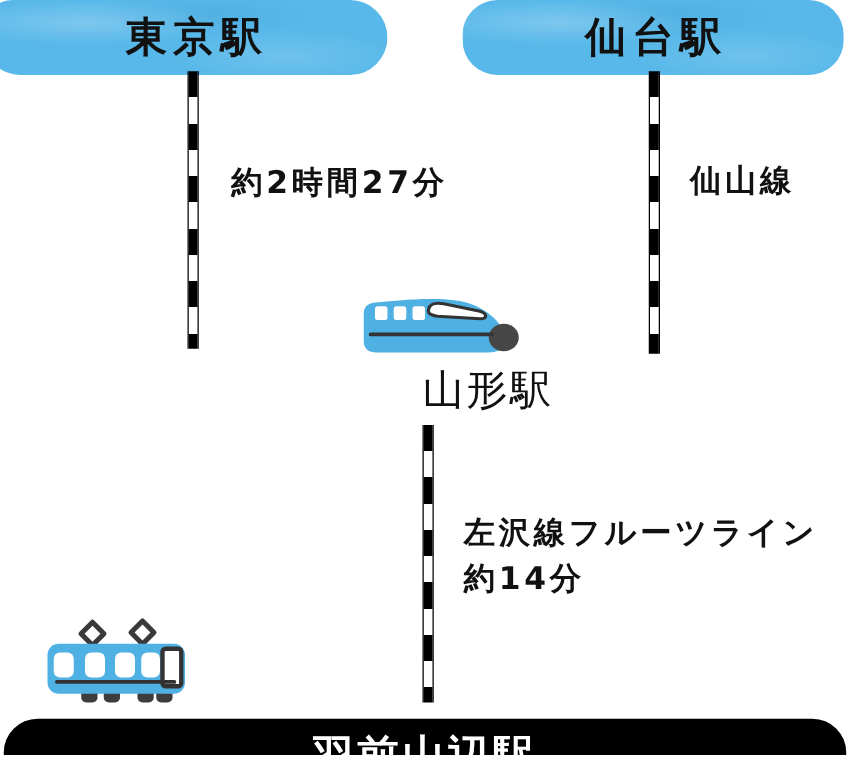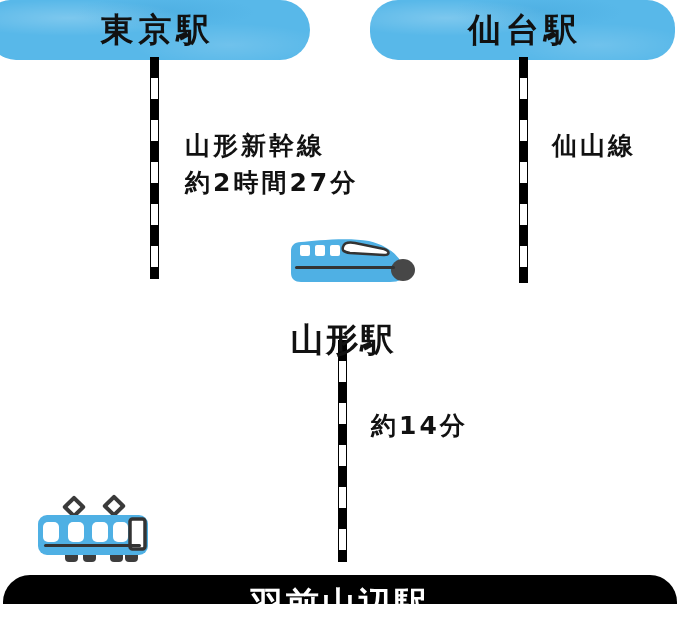--- a/index.html
+++ b/index.html
@@ -31,22 +31,22 @@
   .rail-left{left:150px;top:57px;height:222px;}
   .rail-right{left:519px;top:57px;height:226px;}
   .rail-mid{left:338px;top:340px;height:222px;}
   
   .route-label{position:absolute;font-size:25px;font-weight:700;line-height:37px;letter-spacing:3px;white-space:nowrap;}
   .label-ys{left:185px;top:127px;}
   .label-sz{left:552px;top:127px;font-family:Liberation Serif, serif;}
   .label-at{left:371px;top:407px;}
   
   .yamagata-label{
-    position:absolute;left:243px;top:290px;width:200px;text-align:center;
-    font-size:33px;font-weight:700;letter-spacing:2px;margin-top:28px;
+    position:absolute;left:243px;top:290px;width:200px;text-align:right;
+    font-size:33px;font-weight:400;letter-spacing:2px;
   }
   
   .shinkansen{position:absolute;left:286px;top:234px;}
   .local-train{position:absolute;left:30px;top:492px;}
   
   .terminal-bar{
     position:absolute;left:3px;top:559px;width:674px;height:58px;
     background:#000;border-radius:27px;
     display:flex;align-items:center;justify-content:center;
     color:#fff;font-size:33px;font-weight:700;letter-spacing:3px;margin-top:16px;
@@ -62,27 +62,27 @@
   </div>
   <div class="pill pill-sendai">
     <span>仙台駅</span>
   </div>
 
   <div class="rail rail-left"></div>
   <div class="rail rail-right"></div>
   <div class="rail rail-mid"></div>
 
   <div class="route-label label-ys">
-    <div>山形新幹線</div>
     <div>約2時間27分</div>
   </div>
   <div class="route-label label-sz">
     <div>仙山線</div>
   </div>
   <div class="route-label label-at">
+    <div>左沢線フルーツライン</div>
     <div>約14分</div>
   </div>
 
   <svg class="shinkansen" width="140" height="54" viewBox="0 0 140 54" aria-hidden="true">
     <path d="M15,8 C8,8 5,12 5,17 L5,39 C5,45 9,48 15,48 L104,48 C114,48 120,44 119,37 C117,26 105,12 83,7 C60,3 28,7 15,8 Z" fill="#4fb0e4"></path>
     <ellipse cx="117" cy="36" rx="12" ry="11" fill="#474747"></ellipse>
     <path d="M57,13 C58,9 63,8 69,9 L98,15 C104,17 104,21 98,21 L64,19 C57,18 56,16 57,13 Z" fill="#ffffff" stroke="#333333" stroke-width="2.5" stroke-linejoin="round"></path>
     <rect x="14" y="11" width="10" height="11" rx="2" fill="#ffffff"></rect>
     <rect x="29" y="11" width="10" height="11" rx="2" fill="#ffffff"></rect>
     <rect x="44" y="11" width="10" height="11" rx="2" fill="#ffffff"></rect>

